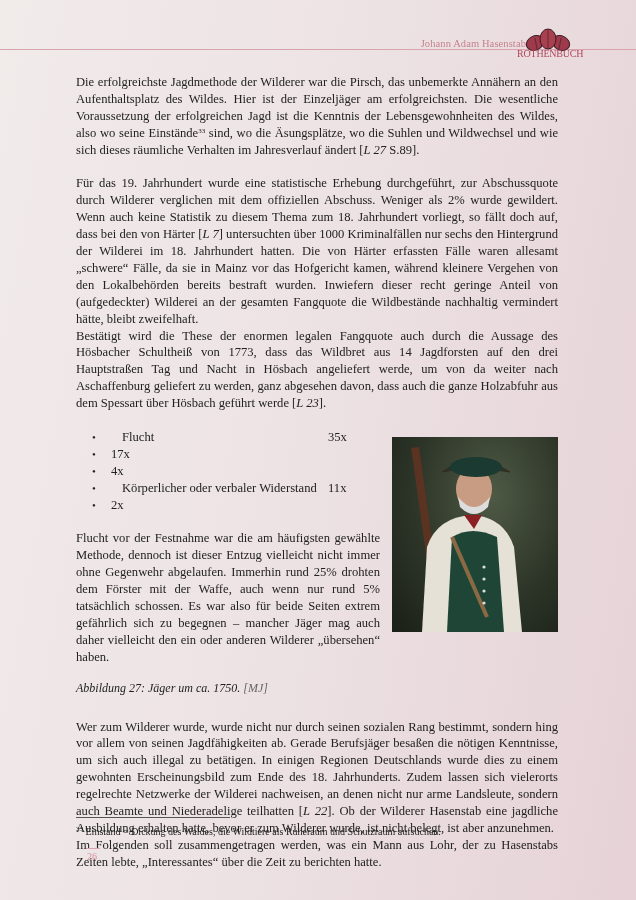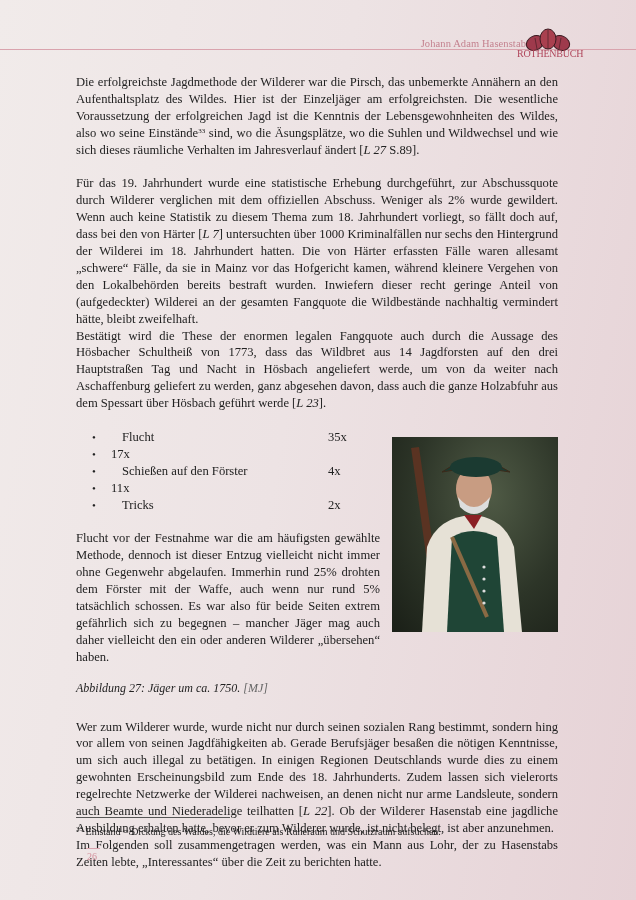--- a/index.html
+++ b/index.html
@@ -79,30 +79,29 @@
             <span class="bullet">•</span>
             <span class="bul-label">Flucht</span>
             <span class="bul-count">35x</span>
           </li>
         <li>
             <span class="bullet">•</span>
             <span class="bul-count">17x</span>
           </li>
         <li>
             <span class="bullet">•</span>
-            <span class="bul-label">Schießen auf den Förster</span>
             <span class="bul-count">4x</span>
           </li>
         <li>
             <span class="bullet">•</span>
+            <span class="bul-label">Körperlicher oder verbaler Widerstand</span>
             <span class="bul-count">11x</span>
           </li>
         <li>
             <span class="bullet">•</span>
-            <span class="bul-label">Tricks</span>
             <span class="bul-count">2x</span>
           </li>
       </ul>
       <div class="gap"></div>
       <p>Flucht vor der Festnahme war die am häufigsten gewählte Methode, dennoch ist dieser Entzug vielleicht nicht immer ohne Gegenwehr abgelaufen. Immerhin rund 25% drohten dem Förster mit der Waffe, auch wenn nur rund 5% tatsächlich schossen. Es war also für beide Seiten extrem gefährlich sich zu begegnen – mancher Jäger mag auch daher vielleicht den ein oder anderen Wilderer „übersehen“ haben.</p>
       <div class="caption"><span>Abbildung 27: Jäger um ca. 1750.</span> <span class="src">[MJ]</span></div>
     </div>
     <div class="photo" title="Portrait of an elderly hunter with tricorn hat, green vest and rifle in a forest">
       <svg width="166" height="195" viewBox="0 0 166 195">
         <rect x="26" y="10" width="8" height="110" fill="#5a3322" transform="rotate(-8 30 60)"></rect>

